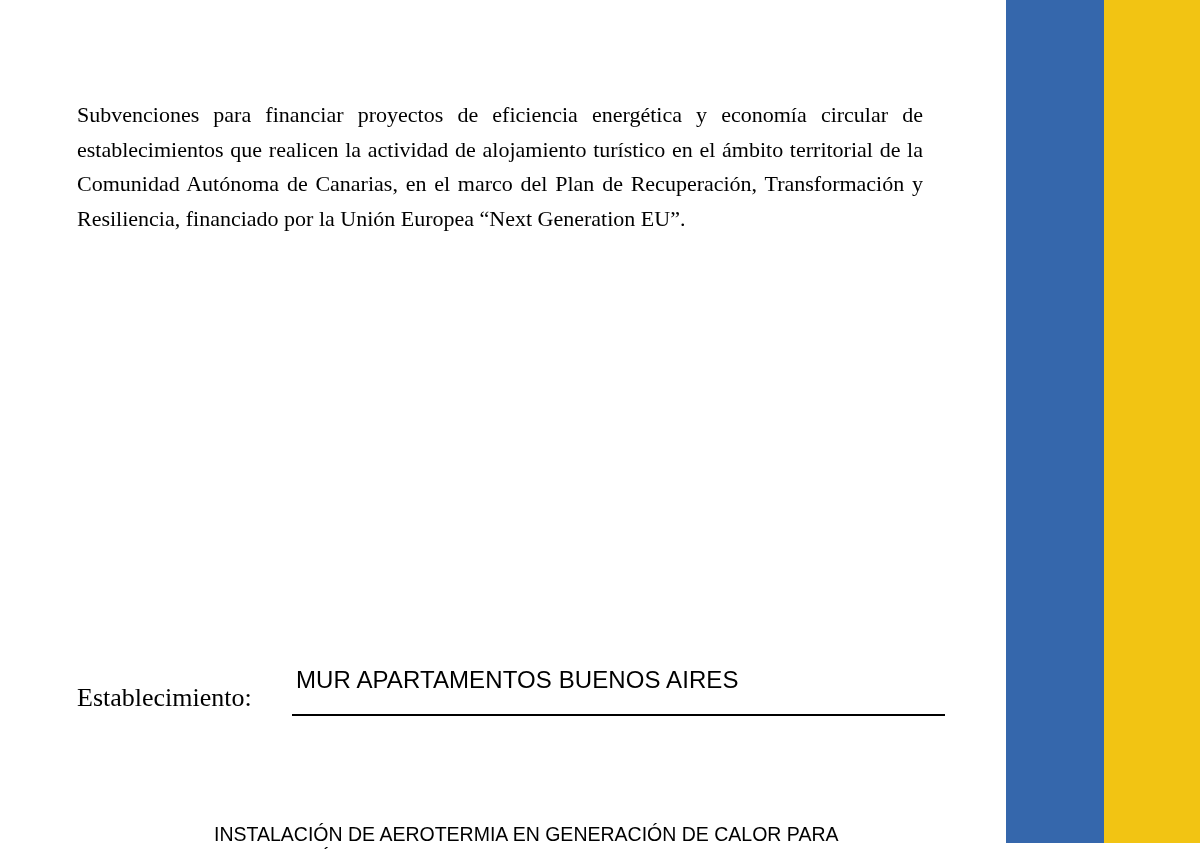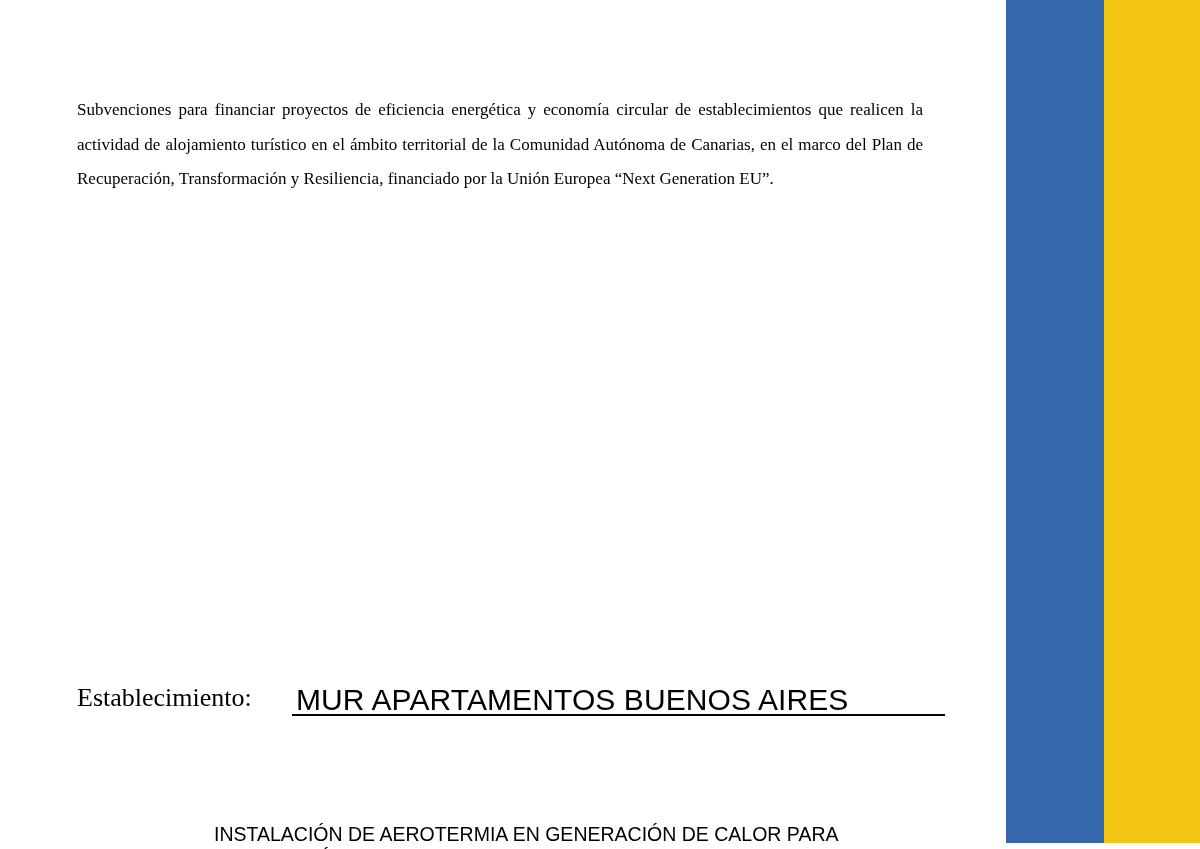--- a/index.html
+++ b/index.html
@@ -41,21 +41,21 @@
     width: 1006px;
     height: 849px;
   }
 
   .intro {
     position: absolute;
     left: 77px;
     top: 76px;
     width: 846px;
     font-family: "Liberation Serif", serif;
-    font-size: 17px;
+    font-size: 22px;
     line-height: 34.5px;
     text-align: justify;
     text-justify: inter-word;
     color: #000;
   }
 
   
   .field {
     position: absolute;
     display: block;
@@ -78,22 +78,22 @@
     position: absolute;
     border-bottom: 2px solid #000;
     height: 0;
   }
 
   
   #field-establecimiento { left: 0; top: 340px; }
   #field-establecimiento .field-label { left: 77px; top: 343px; font-family: Liberation Serif, serif; }
   #field-establecimiento .field-value {
     left: 296px;
-    top: 343px;
-    font-size: 30px;
+    top: 323px;
+    font-size: 24px;
     line-height: 34px;
     letter-spacing: 0.1px;
   }
   #field-establecimiento .field-rule {
     left: 292px;
     top: 374px;
     width: 653px;
   }
 
   

